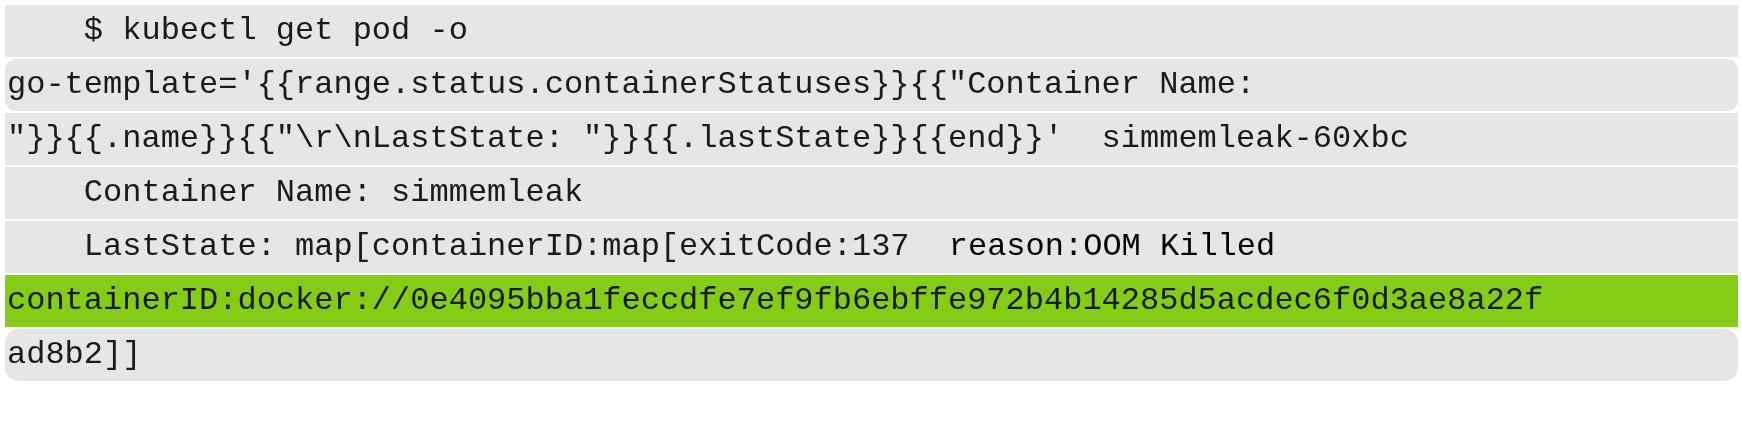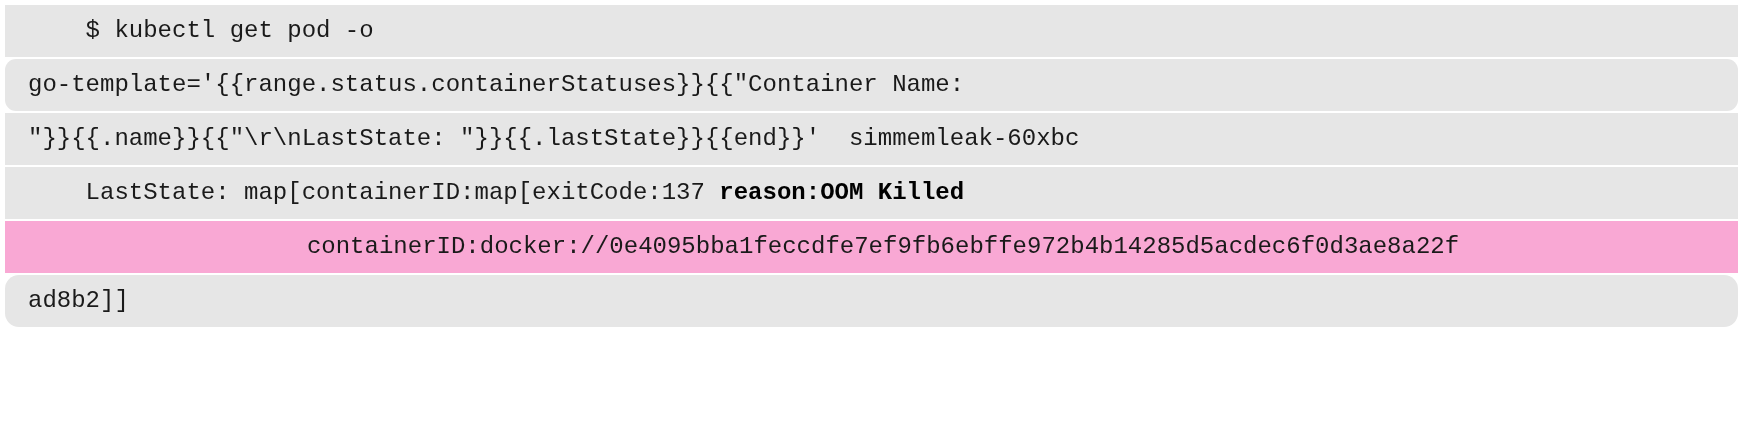--- a/index.html
+++ b/index.html
@@ -14,32 +14,34 @@
     font-family: "Liberation Mono", "DejaVu Sans Mono", monospace;
   }
   .code-block {
     padding: 5px 4px 0 5px;
   }
   .code-line {
     display: block;
     height: 52px;
     line-height: 52px;
     margin-bottom: 2px;
-    padding-left: 23px;
+    padding-left: 2px;
     white-space: pre;
-    font-size: 24px;
+    font-size: 32px;
     overflow: hidden;
   }
   .code-line .seg-bold {
-    font-weight: 700;
+    font-weight: 400;
+    margin-left: 20px;
   }
 </style>
 </head>
 <body>
 
 <div class="code-block" id="terminal-block">
     <div class="code-line" style="background: rgb(230, 230, 230); color: rgb(26, 26, 26);"><span class="seg">    $ kubectl get pod -o</span></div>
     <div class="code-line" style="background: rgb(230, 230, 230); color: rgb(26, 26, 26); border-radius: 11px;"><span class="seg">go-template='{{range.status.containerStatuses}}{{"Container Name:</span></div>
     <div class="code-line" style="background: rgb(230, 230, 230); color: rgb(26, 26, 26);"><span class="seg">"}}{{.name}}{{"\r\nLastState: "}}{{.lastState}}{{end}}'  simmemleak-60xbc</span></div>
+    <div class="code-line" style="background: rgb(230, 230, 230); color: rgb(26, 26, 26);"><span class="seg">    Container Name: simmemleak</span></div>
     <div class="code-line" style="background: rgb(230, 230, 230); color: rgb(26, 26, 26);"><span class="seg">    LastState: map[containerID:map[exitCode:137 </span><span class="seg-bold" style="color: rgb(0, 0, 0);">reason:OOM Killed</span></div>
-    <div class="code-line" style="background: #f9a8d4; color: rgb(26, 26, 26); text-align: center;"><span class="seg">containerID:docker://0e4095bba1feccdfe7ef9fb6ebffe972b4b14285d5acdec6f0d3ae8a22f</span></div>
+    <div class="code-line" style="background: #84cc16; color: rgb(26, 26, 26);"><span class="seg">containerID:docker://0e4095bba1feccdfe7ef9fb6ebffe972b4b14285d5acdec6f0d3ae8a22f</span></div>
     <div class="code-line" style="background: rgb(230, 230, 230); color: rgb(26, 26, 26); border-radius: 14px;"><span class="seg">ad8b2]]</span></div>
   </div>
 
 </body></html>

